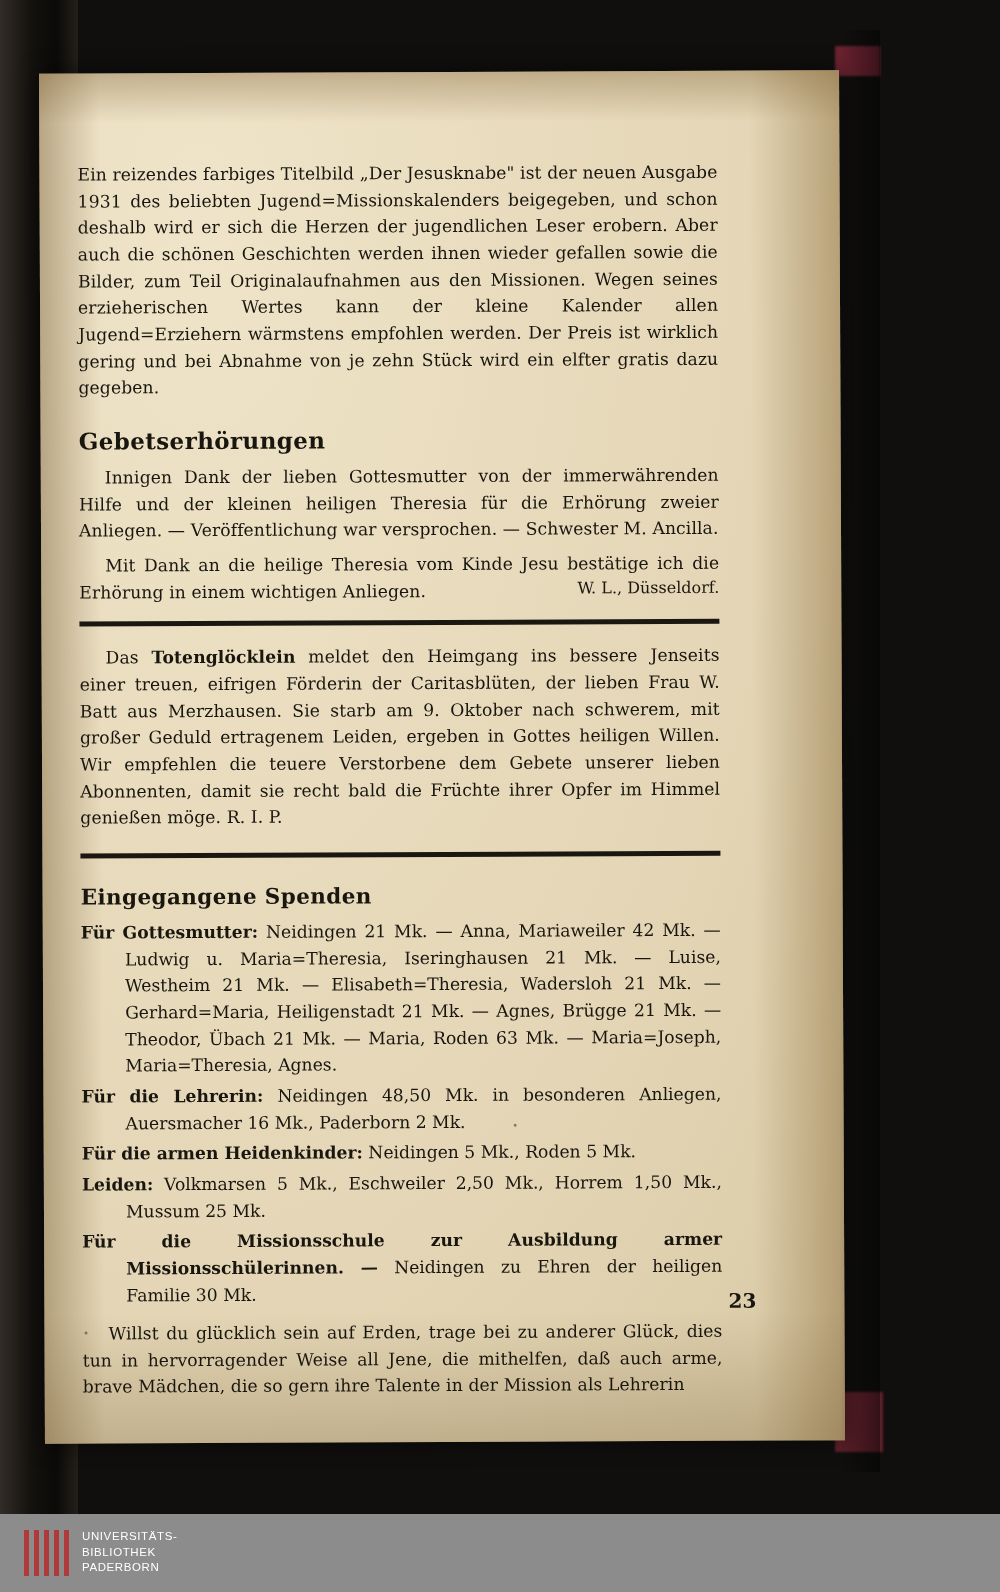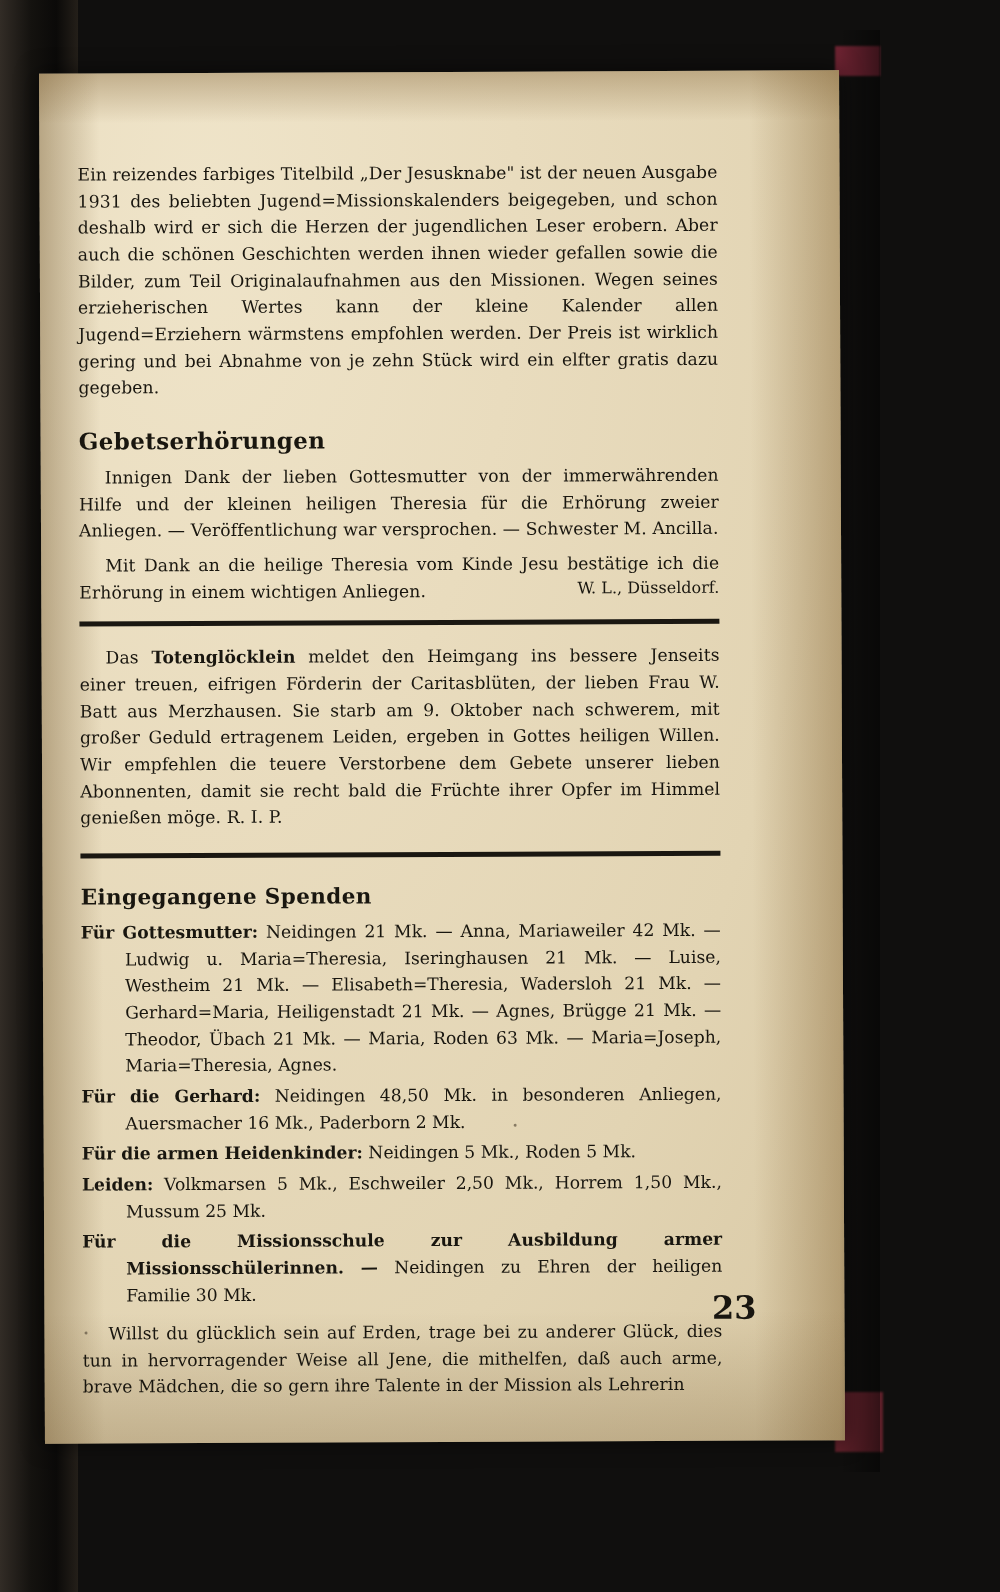--- a/index.html
+++ b/index.html
@@ -138,21 +138,21 @@
     margin: 0 0 4px 0;
     padding-left: 44px;
     text-indent: -44px;
   }
   .donation b { font-weight: bold; }
 
   .page-number {
     position: absolute;
     right: 88px;
     top: 1218px;
-    font-size: 32px;
+    font-size: 20px;
     font-weight: bold;
     color: #191610;
   }
 
   .dot {
     position: absolute;
     width: 3px; height: 3px;
     background: #5e5340;
     border-radius: 50%;
     opacity: 0.7;
@@ -213,29 +213,37 @@
 
       <div class="rule"></div>
 
       <p class="body indent"><span>Das</span> <b>Totenglöcklein</b> <span>meldet den Heimgang ins bessere Jenseits einer treuen, eifrigen Förderin der Caritasblüten, der lieben Frau W. Batt aus Merzhausen. Sie starb am 9. Oktober nach schwerem, mit großer Geduld ertragenem Leiden, ergeben in Gottes heiligen Willen. Wir empfehlen die teuere Verstorbene dem Gebete unserer lieben Abonnenten, damit sie recht bald die Früchte ihrer Opfer im Himmel genießen möge. R. I. P.</span></p>
 
       <div class="rule"></div>
 
       <h2 class="section small">Eingegangene Spenden</h2>
 
       <p class="donation"><b>Für Gottesmutter:</b> <span>Neidingen 21 Mk. — Anna, Mariaweiler 42 Mk. — Ludwig u. Maria=Theresia, Iseringhausen 21 Mk. — Luise, Westheim 21 Mk. — Elisabeth=Theresia, Wadersloh 21 Mk. — Gerhard=Maria, Heiligenstadt 21 Mk. — Agnes, Brügge 21 Mk. — Theodor, Übach 21 Mk. — Maria, Roden 63 Mk. — Maria=Joseph, Maria=Theresia, Agnes.</span></p>
-      <p class="donation"><b>Für die Gerhard:</b> <span>Neidingen 48,50 Mk. in besonderen Anliegen, Auersmacher 16 Mk., Paderborn 2 Mk.</span></p>
+      <p class="donation"><b>Für die Lehrerin:</b> <span>Neidingen 48,50 Mk. in besonderen Anliegen, Auersmacher 16 Mk., Paderborn 2 Mk.</span></p>
       <p class="donation"><b>Für die armen Heidenkinder:</b> <span>Neidingen 5 Mk., Roden 5 Mk.</span></p>
       <p class="donation"><b>Leiden:</b> <span>Volkmarsen 5 Mk., Eschweiler 2,50 Mk., Horrem 1,50 Mk., Mussum 25 Mk.</span></p>
       <p class="donation"><b>Für die Missionsschule zur Ausbildung armer Missionsschülerinnen. —</b> <span>Neidingen zu Ehren der heiligen Familie 30 Mk.</span></p>
 
       <div class="gap-sm"></div>
       <p class="body indent">Willst du glücklich sein auf Erden, trage bei zu anderer Glück, dies tun in hervorragender Weise all Jene, die mithelfen, daß auch arme, brave Mädchen, die so gern ihre Talente in der Mission als Lehrerin</p>
 
     </div>
 
     <div class="page-number">23</div>
   </div>
 
   <div class="book-edge-right"></div>
 
+  <div class="footer-bar">
+    <div class="footer-stripes"></div>
+    <div class="footer-text">
+      <div>UNIVERSITÄTS-</div>
+      <div>BIBLIOTHEK</div>
+      <div>PADERBORN</div>
+    </div>
+  </div>
 
 </div>
 
 </body></html>

